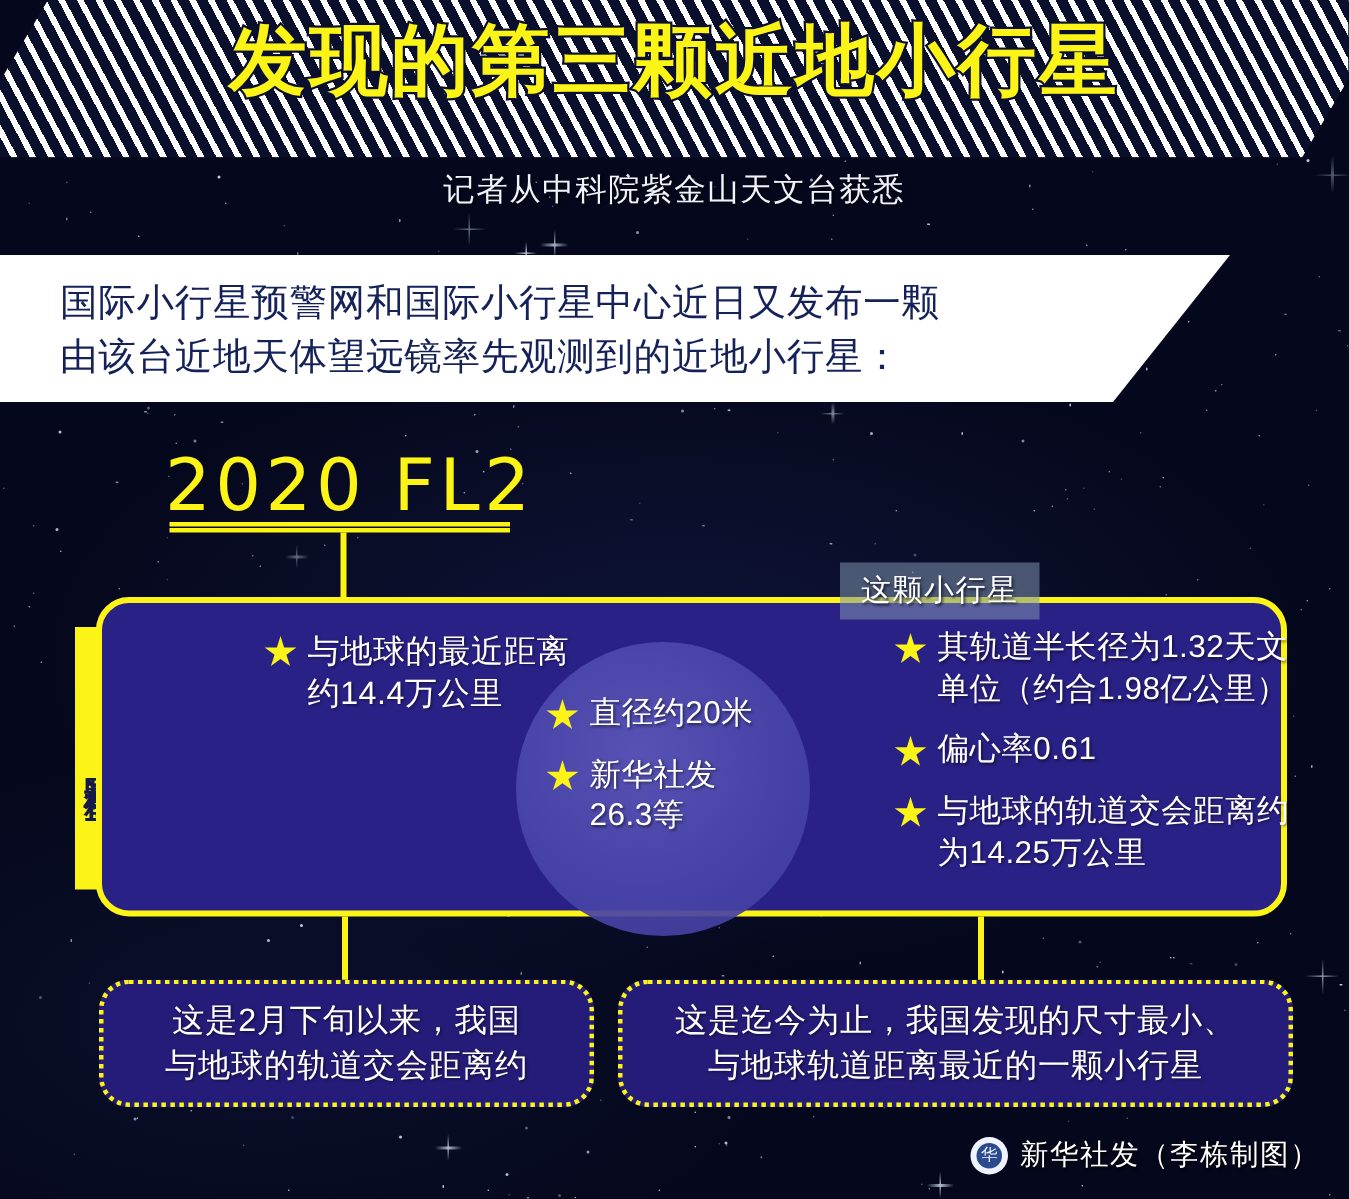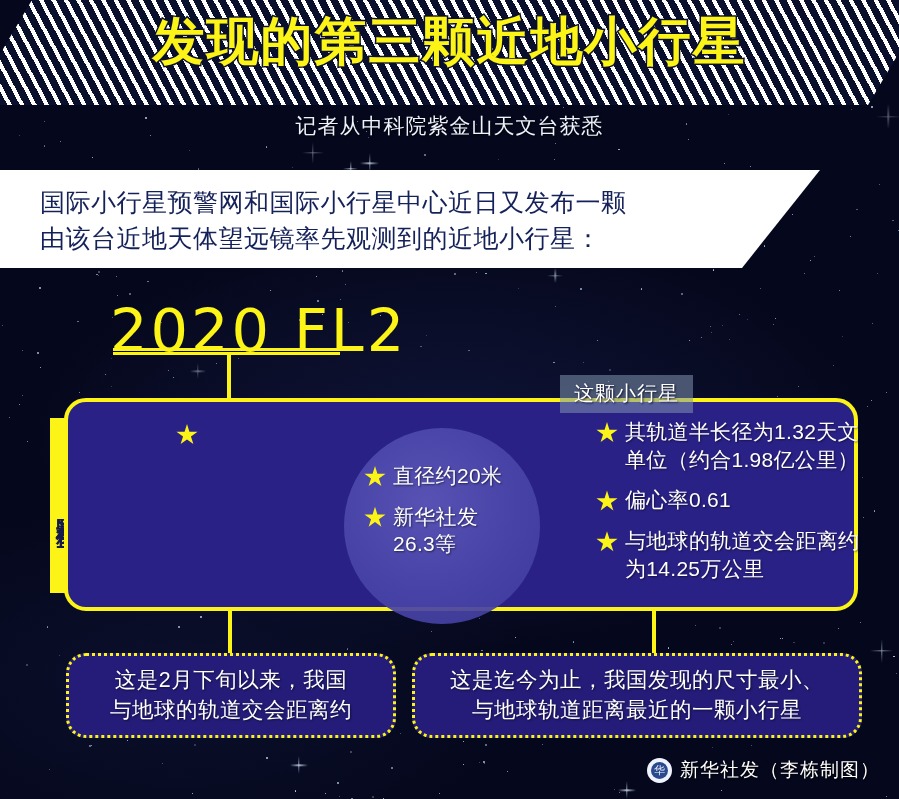--- a/index.html
+++ b/index.html
@@ -70,21 +70,21 @@
   #intro-text {
     position:absolute; left:40px; top:14px; width:700px;
     color:#152259; font-size:25px; line-height:1.45; letter-spacing:0.5px;
     font-weight:500;
     white-space:pre-line;
   }
 
   
   #designation {
     position:absolute; left:110px; top:296px;
-    color:#fbf416; font-size:59px; letter-spacing:3px;
+    color:#fbf416; font-size:48px; letter-spacing:3px;
     font-family:"DejaVu Sans","Liberation Sans",sans-serif;
   }
   #designation-rule {
     position:absolute; left:113px; top:348px; width:227px; height:7px;
     border-top:3px solid #fbf416; border-bottom:3px solid #fbf416;
     background:transparent;
   }
   #designation-drop {
     position:absolute; left:227px; top:355px; width:4px; height:45px;
     background:#fbf416;
@@ -557,20 +557,22 @@
   </div>
 
   <div id="main-box">
 
     <div id="orb"></div>
     <div id="calc-tag">这颗小行星</div>
 
     <div class="col" id="col-left">
       <div class="bullet">
         <div class="star"></div>
+        <div class="btext">与地球的最近距离
+约14.4万公里</div>
       </div>
     </div>
 
     <div class="col" id="col-mid">
       <div class="bullet">
         <div class="star"></div>
         <div class="btext">直径约20米</div>
       </div>
       <div class="bullet">
         <div class="star"></div>

